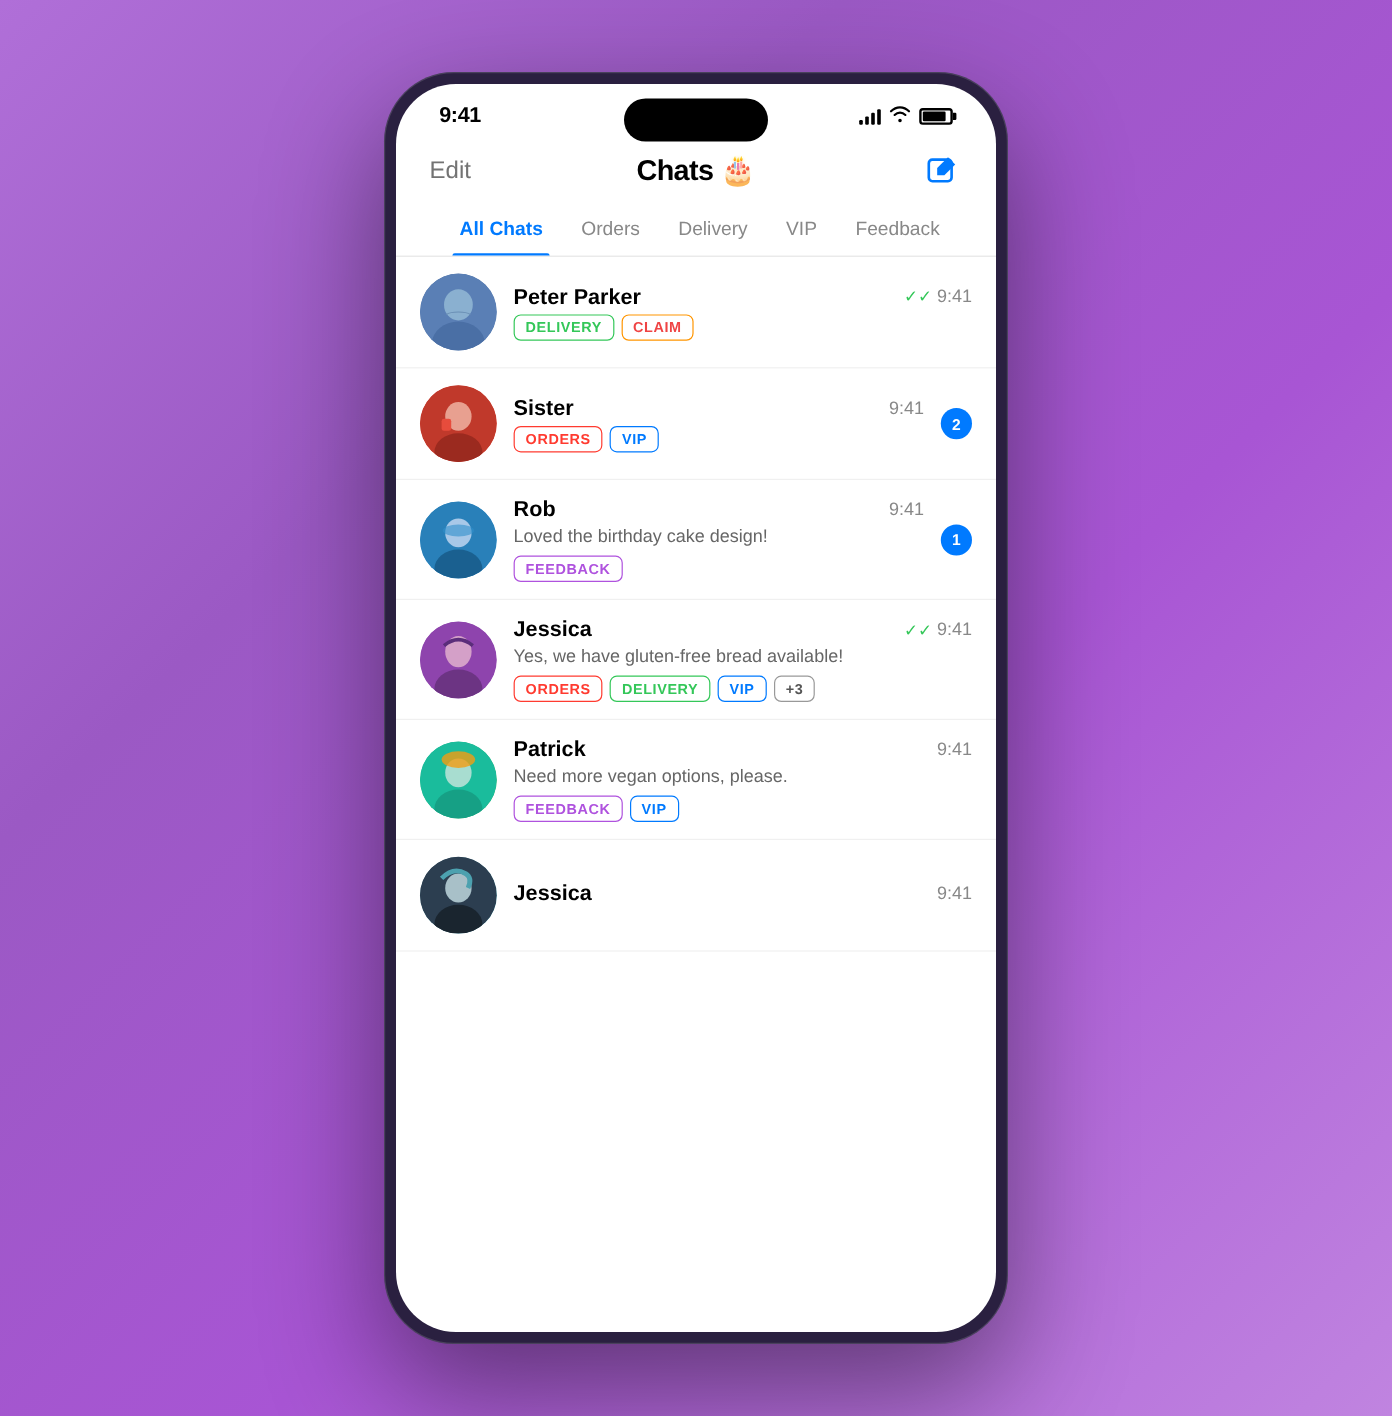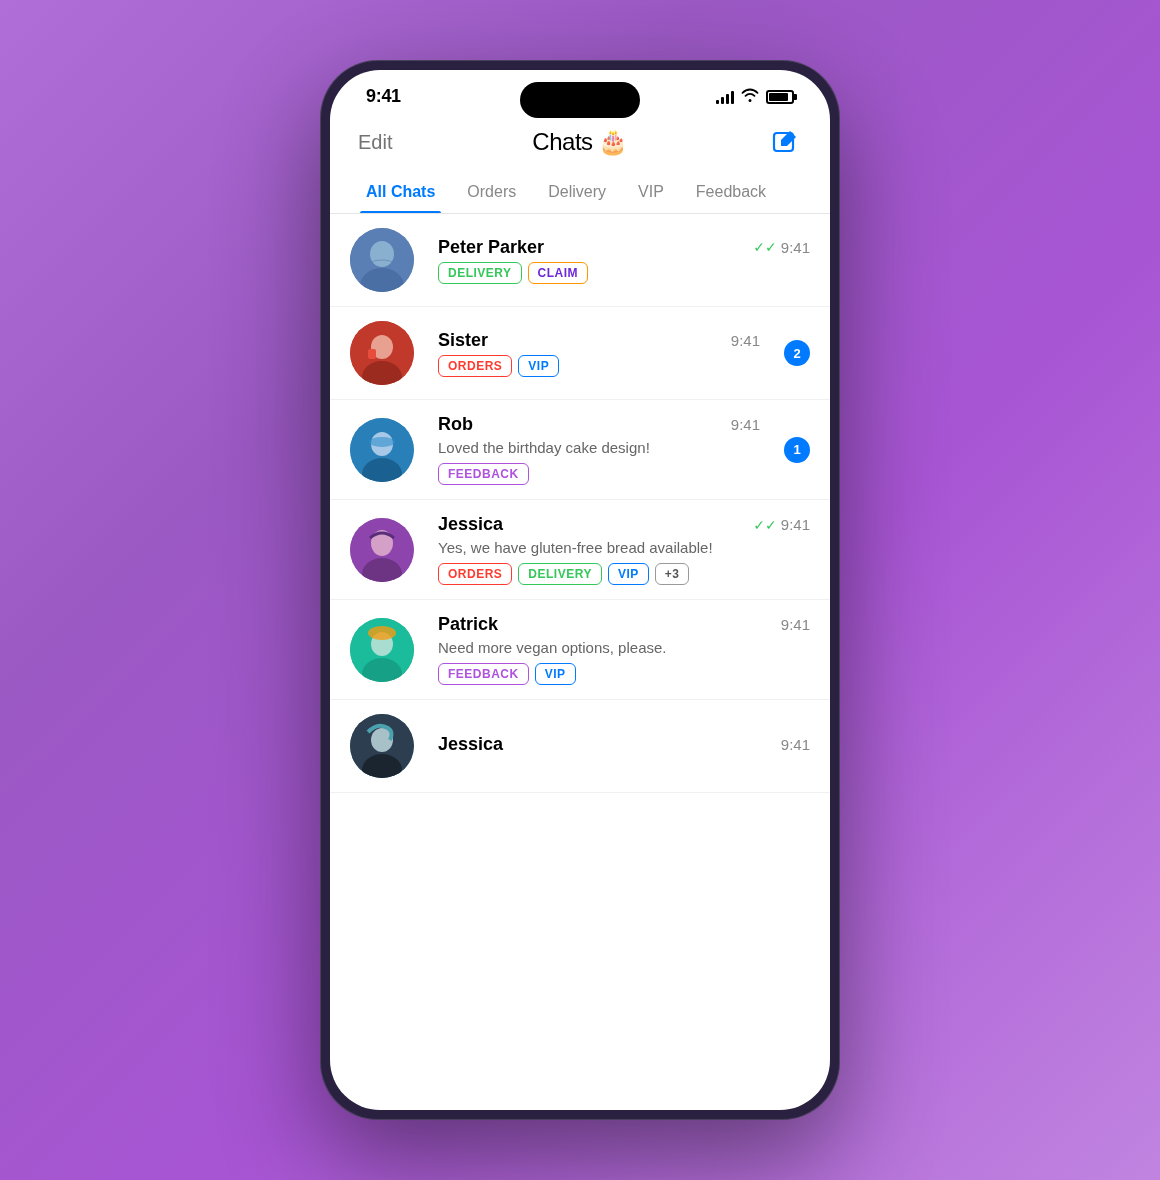--- a/index.html
+++ b/index.html
@@ -131,37 +131,37 @@
       font-size: 20px;
       color: #737373;
       font-weight: 400;
       background: none;
       border: none;
       cursor: pointer;
     }
 
     .header-title {
       font-size: 24px;
-      font-weight: 400;
+      font-weight: 700;
       color: #000;
       letter-spacing: -0.5px;
     }
 
     .compose-btn {
       width: 34px;
       height: 34px;
       display: flex;
       align-items: center;
       justify-content: center;
     }
 
     
     .tabs {
       display: flex;
-      padding: 0 20px;
+      padding: 0 37px;
       border-bottom: 1px solid #e5e5e5;
       flex-shrink: 0;
       gap: 0;
       overflow: hidden;
     }
 
     .tab {
       padding: 10px 16px 12px 16px;
       font-size: 16px;
       color: #888;
@@ -191,21 +191,21 @@
     .chat-list {
       flex: 1;
       overflow: hidden;
     }
 
     .chat-item {
       display: flex;
       align-items: center;
       padding: 14px 20px 14px 20px;
       border-bottom: 1px solid #f0f0f0;
-      gap: 24px;
+      gap: 14px;
       position: relative;
     }
 
     .avatar {
       width: 64px;
       height: 64px;
       border-radius: 50%;
       flex-shrink: 0;
       overflow: hidden;
       background: #ccc;
@@ -281,21 +281,21 @@
       border: 1.5px solid;
     }
 
     .tag-delivery {
       color: #34C759;
       border-color: #34C759;
       background: transparent;
     }
 
     .tag-claim {
-      color: #6d28d9;
+      color: #ef4444;
       border-color: #FF9500;
       background: transparent;
     }
 
     .tag-orders {
       color: #FF3B30;
       border-color: #FF3B30;
       background: transparent;
     }
 

